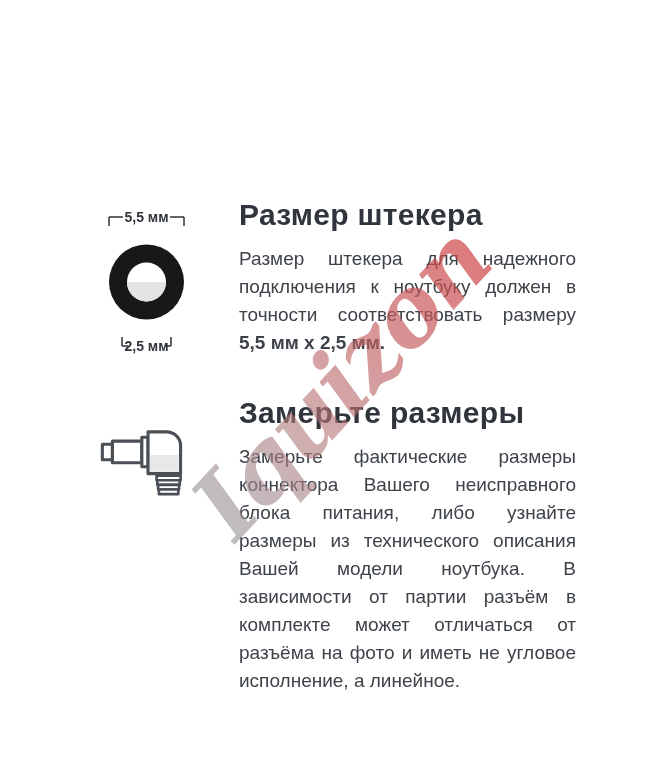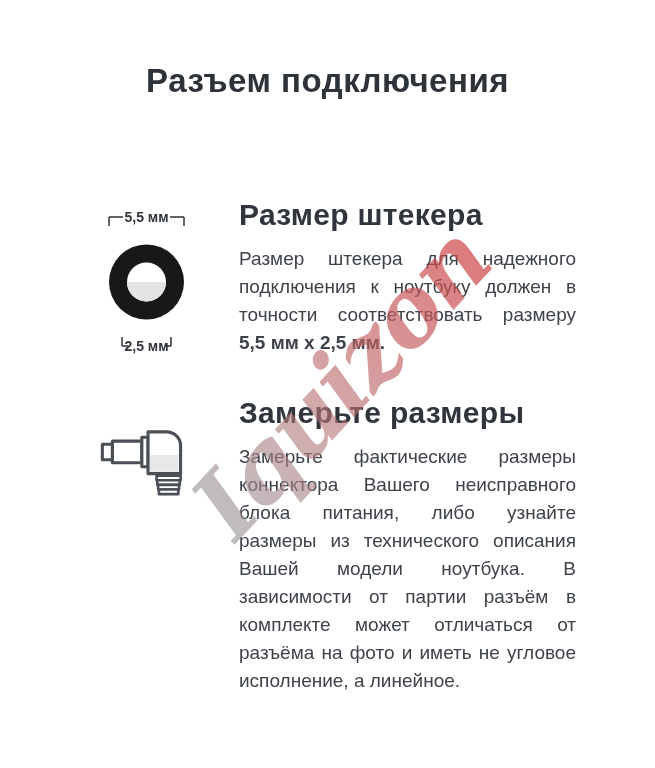--- a/index.html
+++ b/index.html
@@ -62,21 +62,20 @@
       background-clip:text;
       color:transparent;
     }
   }
 </style>
 </head>
 <body>
 
 <div class="page">
 
-  <div class="page-title">Разъем подключения</div>
 
   <svg class="ring-icon" viewBox="0 0 127 160" xmlns="http://www.w3.org/2000/svg">
 
     <g stroke="#3a3f45" stroke-width="1.6" fill="none">
       <line x1="26" y1="17" x2="40" y2="17"></line>
       <line x1="26" y1="17" x2="26" y2="26"></line>
       <line x1="87" y1="17" x2="101" y2="17"></line>
       <line x1="101" y1="17" x2="101" y2="26"></line>
     </g>
     <text x="63.5" y="22" text-anchor="middle" font-size="14" font-weight="600" fill="#2f343a">5,5 мм</text>

